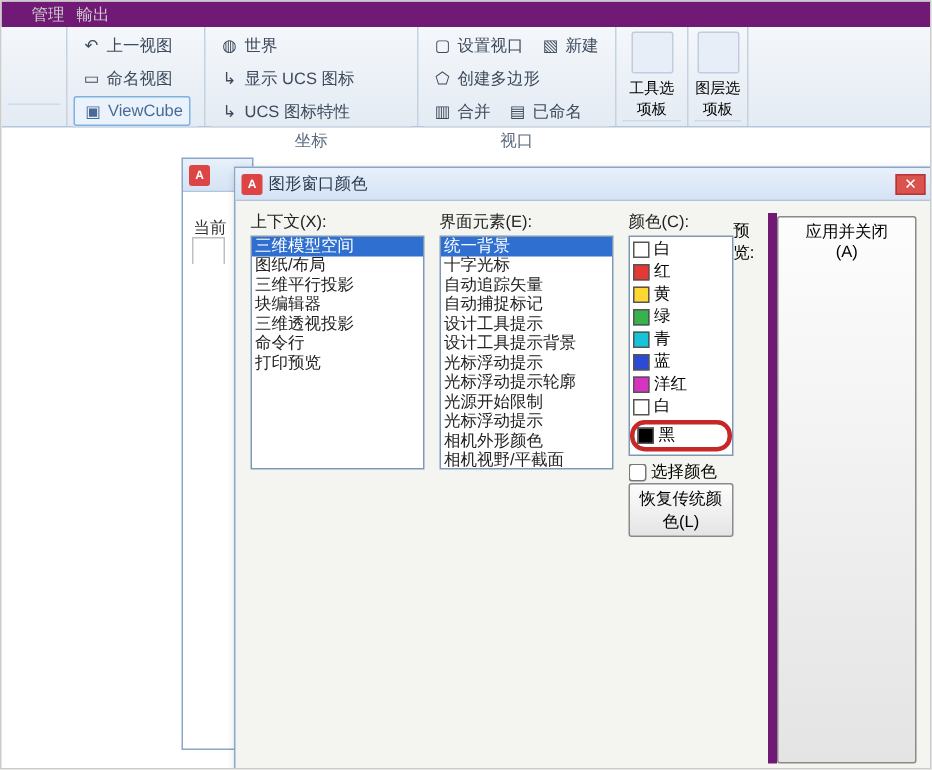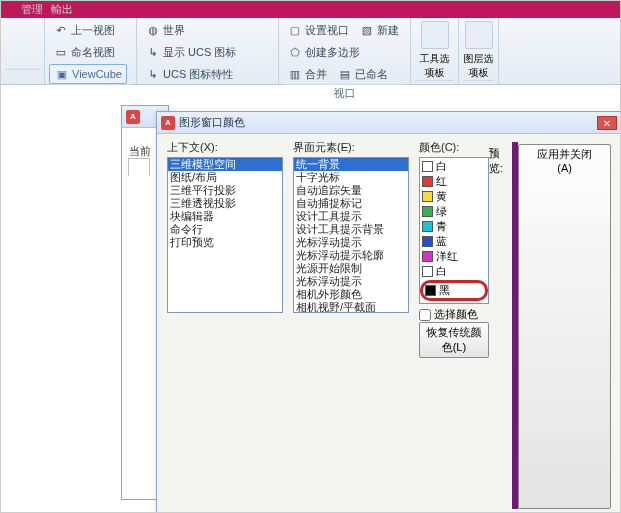--- a/index.html
+++ b/index.html
@@ -1,17 +1,17 @@
 <!DOCTYPE html>
 <html><head>
 <meta charset="utf-8">
 <style>
 *{box-sizing:border-box;margin:0;padding:0;font-family:"Microsoft YaHei",SimSun,sans-serif;font-size:11px}
 body{width:621px;height:513px;background:#fff;position:relative;overflow:hidden;border:1px solid #ccc}
-.mb{height:17px;background:#be185d;color:#ccc;display:flex;align-items:center;padding-left:20px;gap:8px}
+.mb{height:17px;background:#701a75;color:#ccc;display:flex;align-items:center;padding-left:20px;gap:8px}
 .rb{height:67px;background:linear-gradient(#f4f7fb,#e4ebf3);border-bottom:1px solid #b5c7db;display:flex}
 .rg{border-right:1px solid #c5d2e0;display:flex;flex-direction:column;position:relative;padding:2px 4px 0}
 .rg-body{flex:1;display:flex;gap:2px;flex-wrap:wrap;align-content:start}
 .rg-lbl{text-align:center;color:#5b6b7f;font-size:11px;padding:1px 0;border-top:1px solid #d0dae6}
 .ri{display:flex;align-items:center;gap:2px;padding:1px 3px;border:1px solid transparent;border-radius:2px;color:#3d4a5c;white-space:nowrap}
 .icb{width:16px;height:16px;display:inline-flex;align-items:center;justify-content:center}
 .vc{border:1px solid #7fb0e0;background:#eaf3fc;color:#4a6a95;padding:1px 4px;border-radius:2px}
 .pg2{width:44px}.pg1{width:92px}.pg3{width:142px}.pg4{width:132px}.pg5{width:48px}.pg6{width:40px}.pg7{width:56px}
 .bigico{width:28px;height:28px;background:#e8eef7;border:1px solid #c0cdde;border-radius:2px;margin:1px auto}
 .dlg{position:absolute;left:120px;top:104px;width:48px;height:395px;background:#fff;border:1px solid #8aa7c7}
@@ -84,20 +84,21 @@
         </div>
       <div class="ri">
           <span class="icb">↳</span>
           <span>显示 UCS 图标</span>
         </div>
       <div class="ri">
           <span class="icb">↳</span>
           <span>UCS 图标特性</span>
         </div>
     </div>
+      <div class="rg-lbl">坐标</div>
   </div>
   <div class="rg pg4">
     <div class="rg-body">
       <div class="ri">
           <span class="icb">▢</span>
           <span>设置视口</span>
         </div>
       <div class="ri">
           <span class="icb">▧</span>
           <span>新建</span>
@@ -148,22 +149,22 @@
     <span class="xb">✕</span>
   </div>
   <div class="dlg2-body">
     <div class="cols">
       <div class="col c1">
         <div class="col-lbl">上下文(X):</div>
         <div class="lst">
           <div class="lst-item sel">三维模型空间</div>
           <div class="lst-item">图纸/布局</div>
           <div class="lst-item">三维平行投影</div>
+          <div class="lst-item">块编辑器</div>
           <div class="lst-item">三维透视投影</div>
-          <div class="lst-item">块编辑器</div>
           <div class="lst-item">命令行</div>
           <div class="lst-item">打印预览</div>
         </div>
       </div>
       <div class="col c2">
         <div class="col-lbl">界面元素(E):</div>
         <div class="lst">
           <div class="lst-item sel">统一背景</div>
           <div class="lst-item">十字光标</div>
           <div class="lst-item">自动追踪矢量</div>

